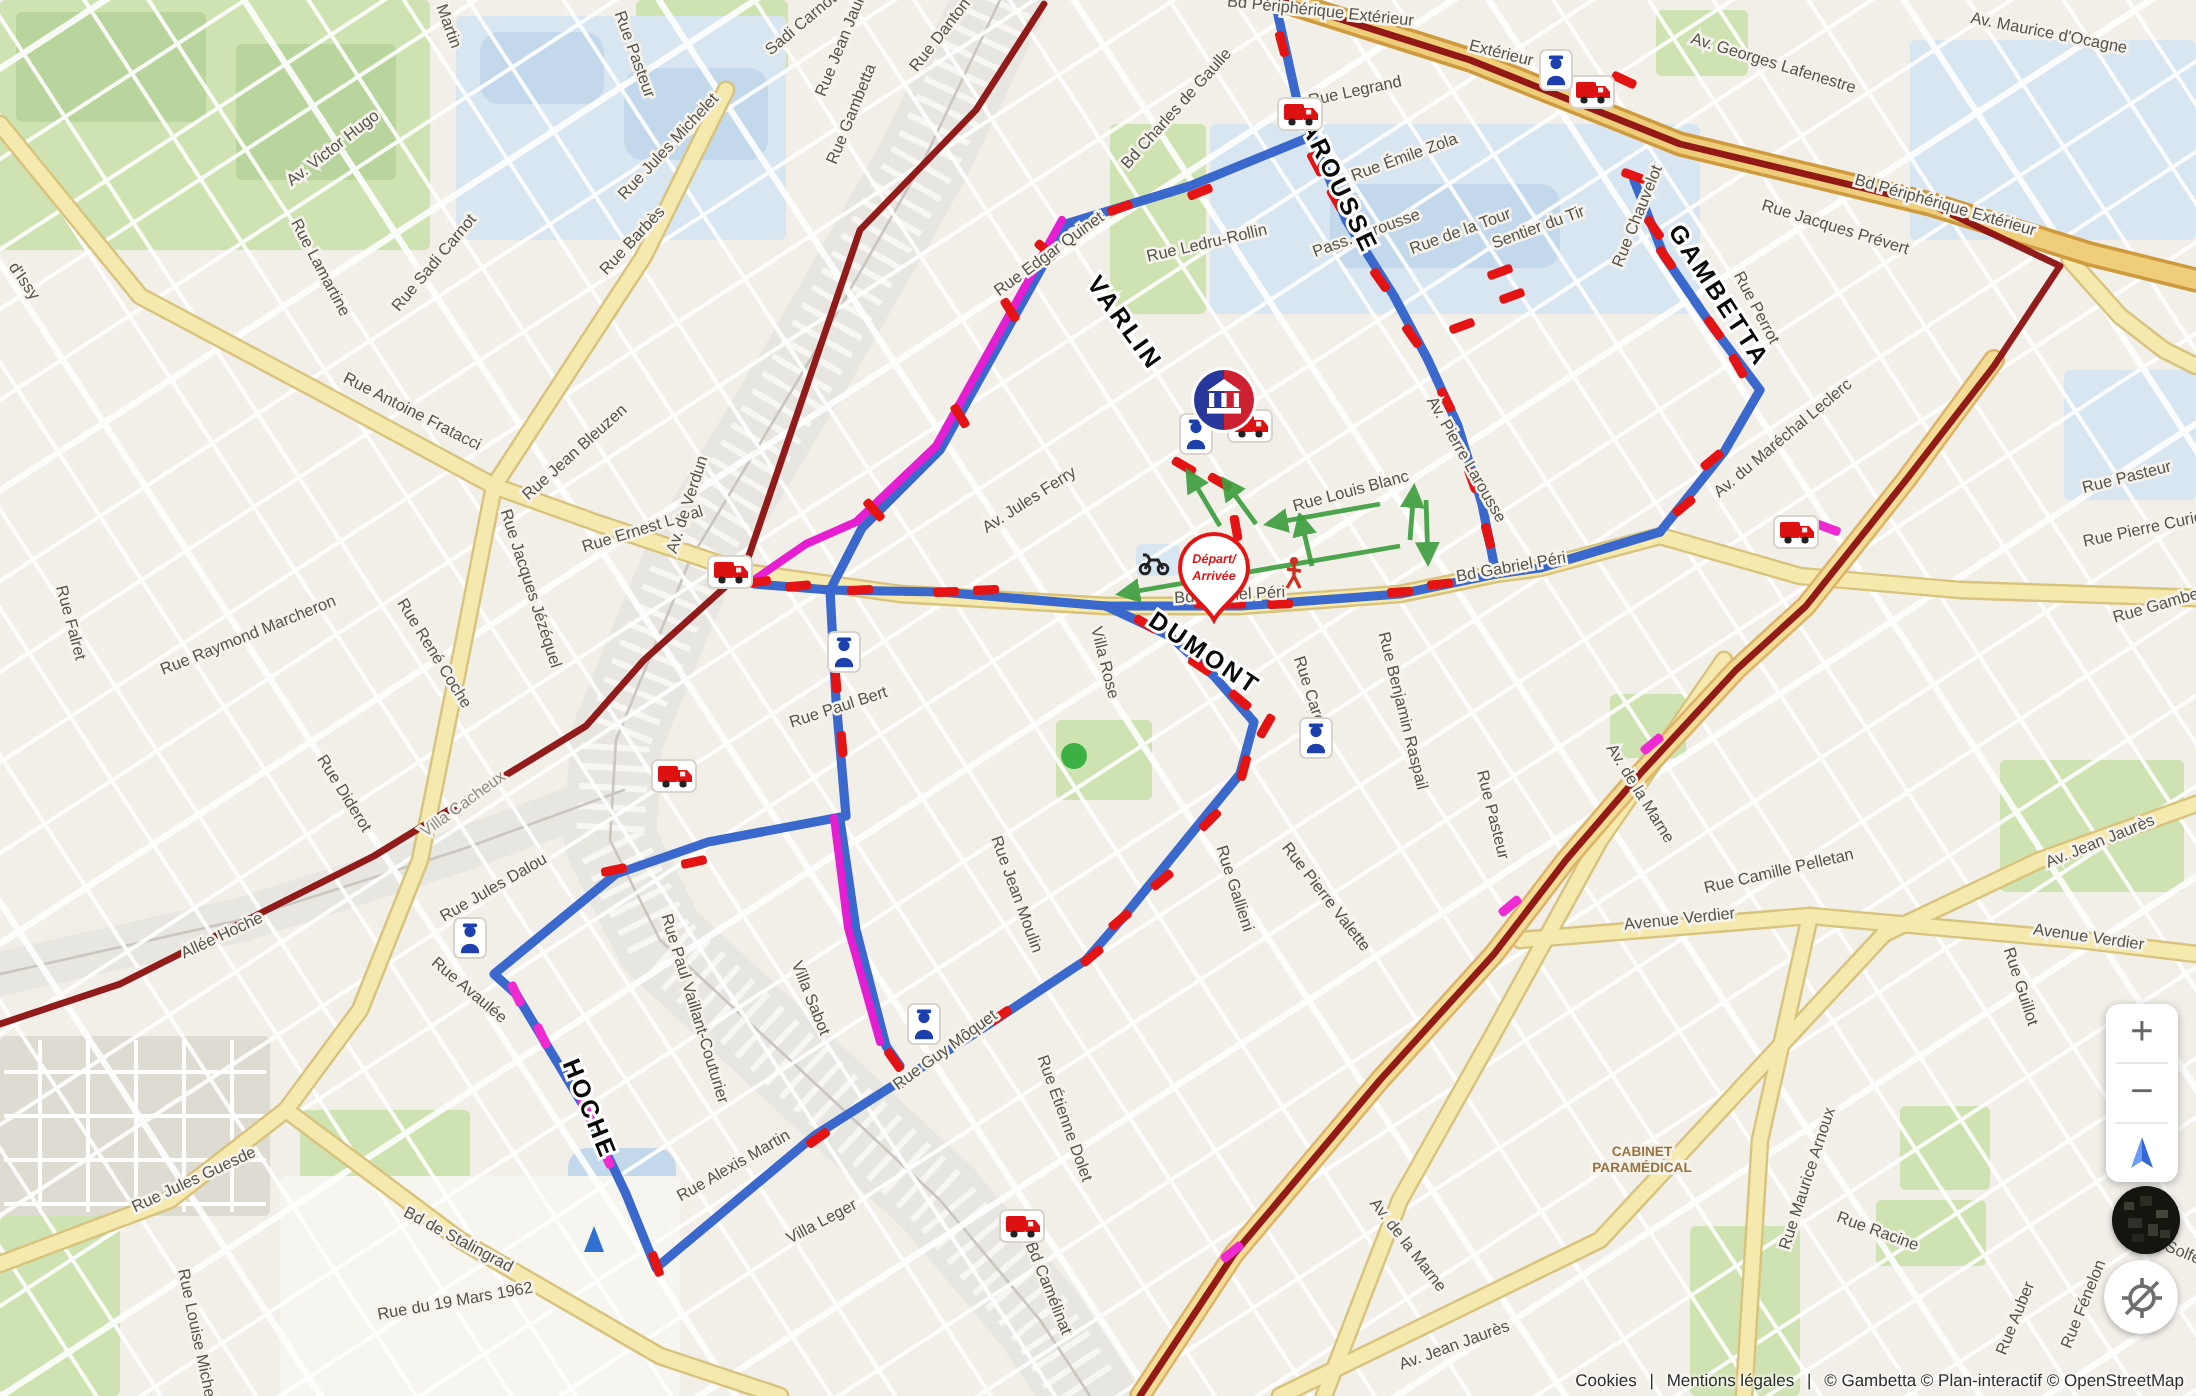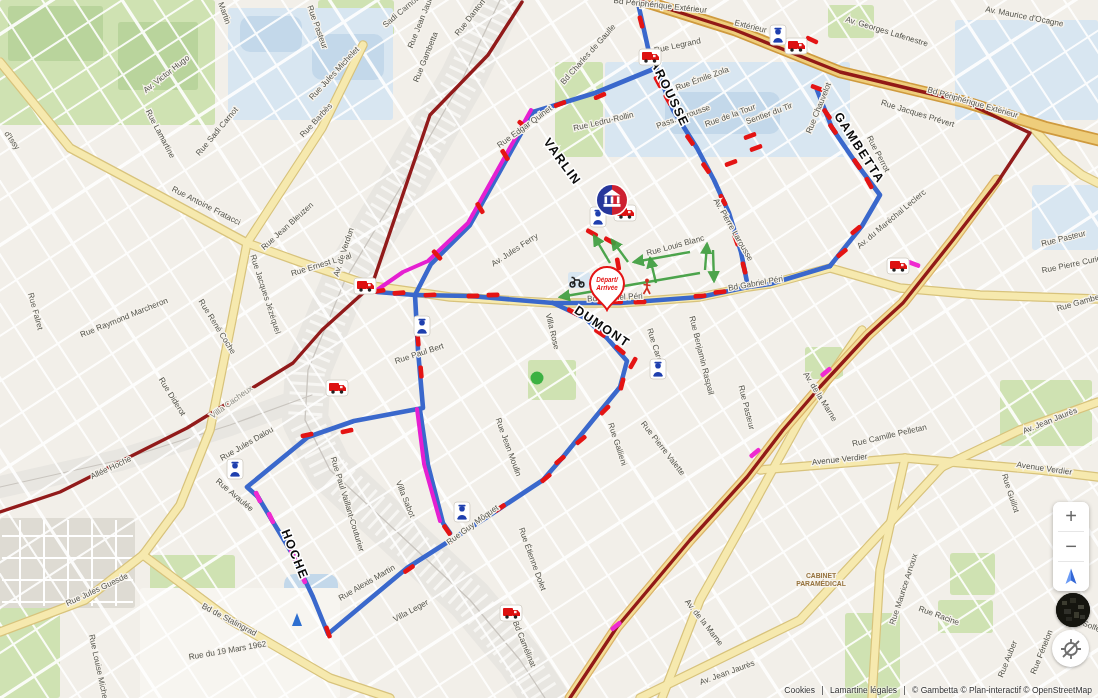--- a/index.html
+++ b/index.html
@@ -525,16 +525,16 @@
   <svg width="24" height="24" viewBox="-12 -12 24 24" stroke="#6e6e6e" stroke-width="1.8" fill="none">
     <circle r="6"></circle>
     <path d="M0,-10 V-6 M0,6 V10 M-10,0 H-6 M6,0 H10"></path>
     <path d="M-8,8 L8,-8"></path>
   </svg>
 </div>
 
 <div id="attribution">
   <span class="attr-link">Cookies</span>
   <span>|</span>
-  <span class="attr-link">Lamartine légales</span>
+  <span class="attr-link">Mentions légales</span>
   <span>|</span>
   <span>© Gambetta © Plan-interactif © OpenStreetMap</span>
 </div>
 
 </body></html>

